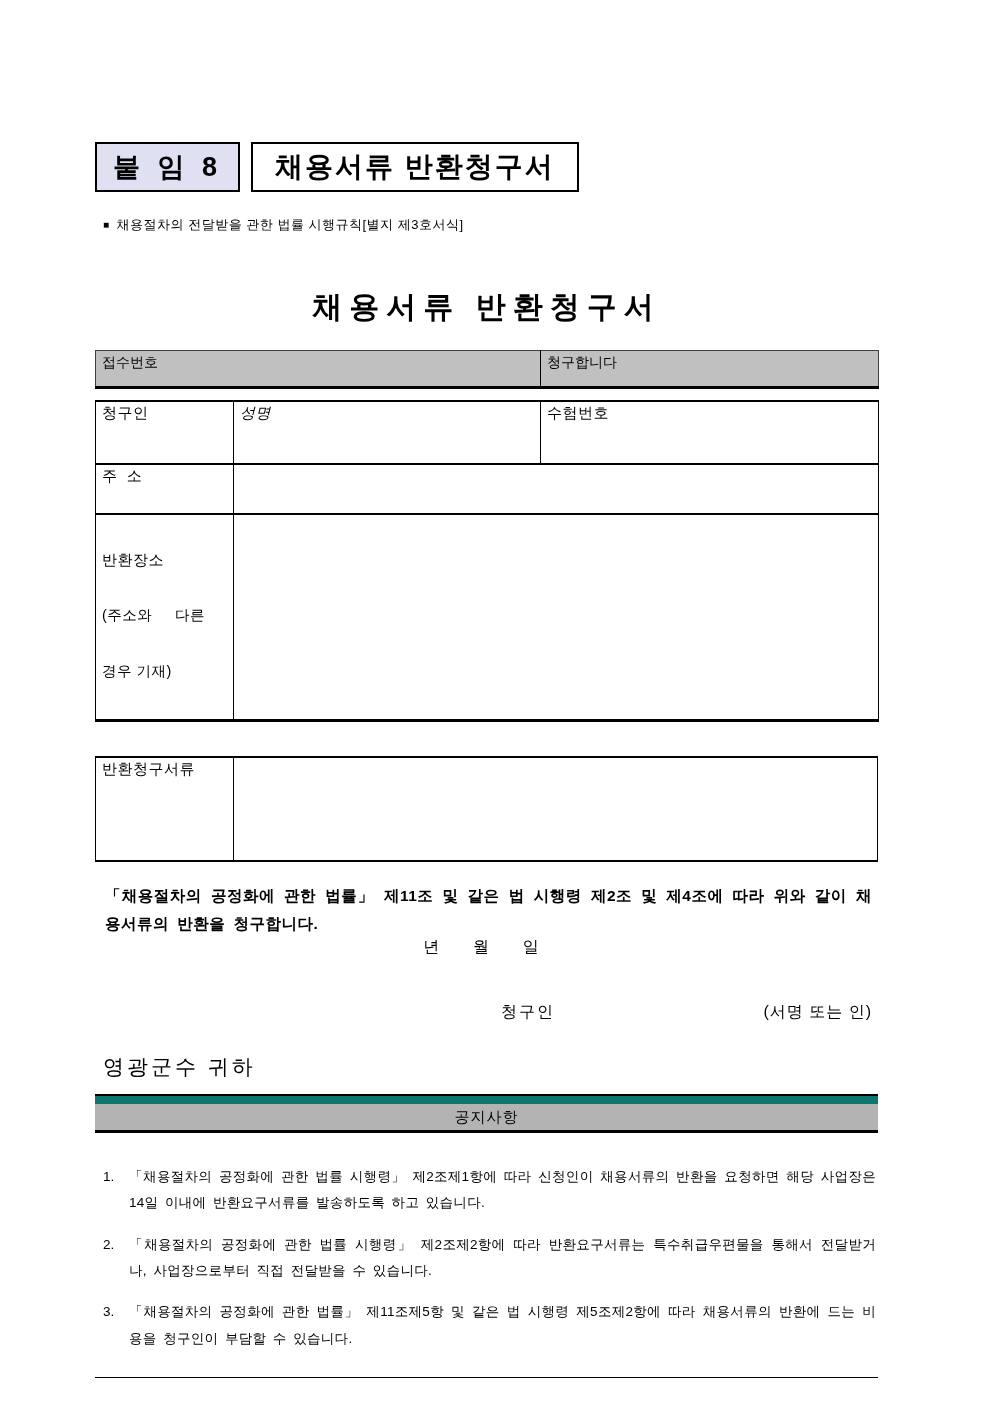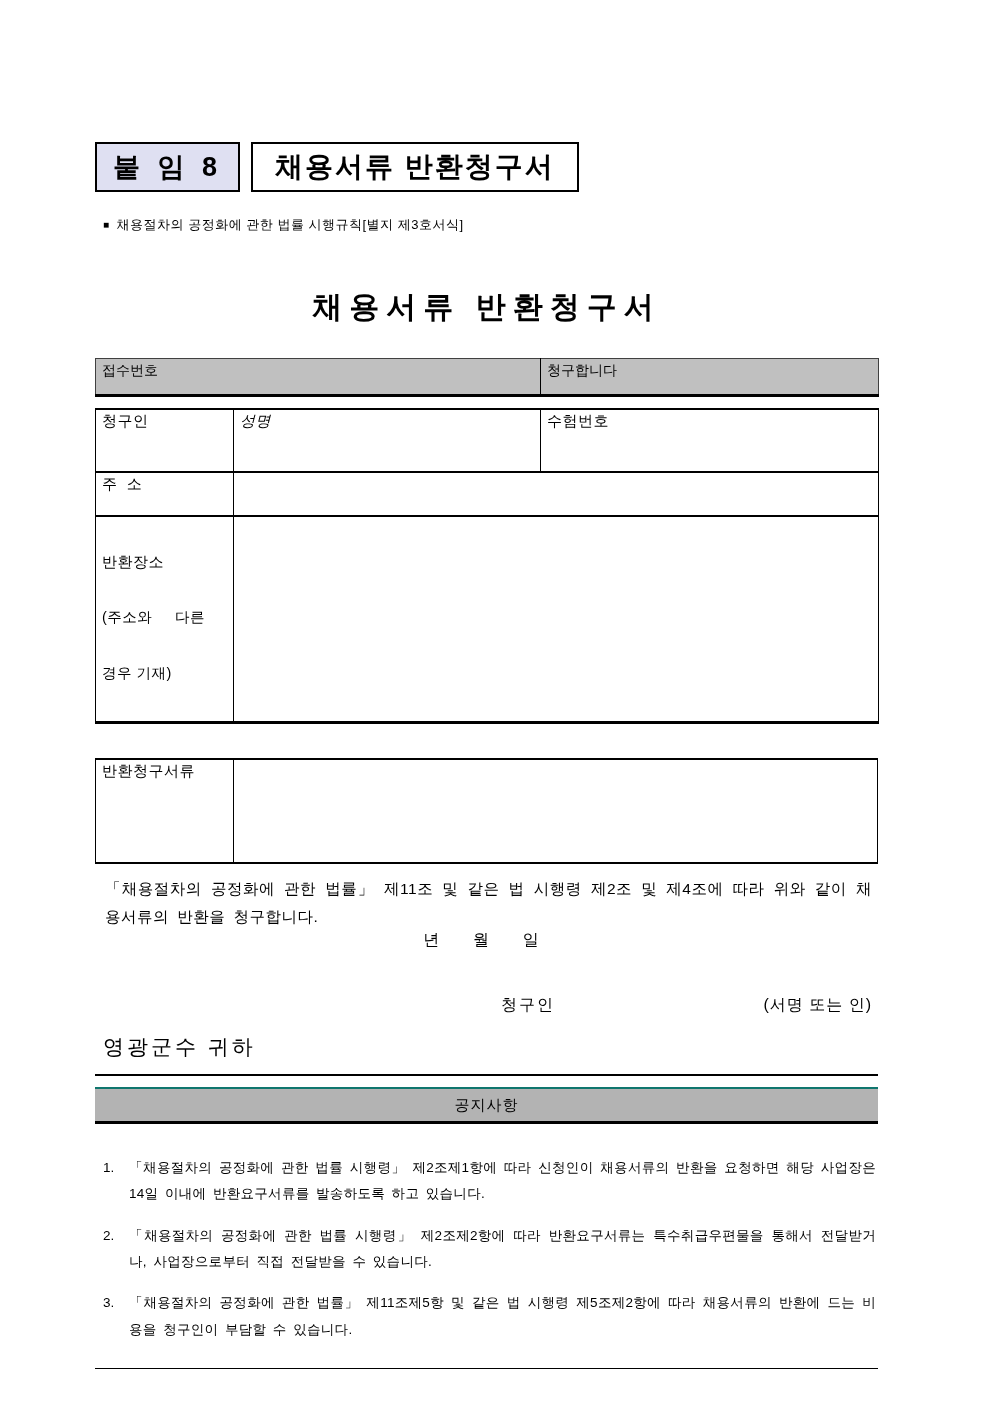--- a/index.html
+++ b/index.html
@@ -30,21 +30,21 @@
     font-size: 28px; font-weight: bold; letter-spacing: 2px;
     display: flex; align-items: center; white-space: pre;
   }
 
   .reg-note { margin-top: 24px; font-size: 13px; letter-spacing: 0.5px; display: flex; align-items: center; gap: 7px; padding-left: 8px; }
   .reg-note .bullet { font-size: 10px; line-height: 1; }
 
   .doc-title { margin-top: 53px; text-align: center; font-size: 30px; font-weight: bold; letter-spacing: 7px; white-space: pre; }
 
   
-  .receipt-table { margin-top: 30px; width: 783px; border-collapse: collapse; table-layout: fixed; font-family: Liberation Mono, monospace; }
+  .receipt-table { margin-top: 22px; width: 783px; border-collapse: collapse; table-layout: fixed; font-family: Liberation Mono, monospace; }
   .receipt-table td {
     background: #c0c0c0;
     border-top: 1px solid #404040;
     border-bottom: 3px solid #000;
     font-size: 14px;
     padding: 3px 6px 14px 6px;
     vertical-align: top;
     white-space: pre;
   }
   .receipt-table td.rcell-left  { width: 445px; border-left: 1px solid #404040; border-right: 1px solid #000; }
@@ -59,52 +59,52 @@
     font-size: 15px;
     padding: 2px 6px;
     white-space: pre;
     letter-spacing: 0.5px;
   }
   .form-table tr.row-bottom td { border-bottom-width: 3px; }
   .col-label { width: 138px; }
   .col-mid   { width: 307px; font-style: italic; }
   .col-last  { width: 338px; }
   .h-claimant { height: 63px; }
-  .h-address  { height: 44px; }
+  .h-address  { height: 50px; }
   .h-place    { height: 88px; }
   .h-docs     { height: 104px; }
   .place-note { font-size: 14.5px; line-height: 1.55; }
 
   .docs-table { margin-top: 34px; }
 
   
   .declaration {
-    margin-top: 11px;
+    margin-top: 20px;
     padding: 0 6px 0 10px;
     font-size: 15.5px;
     line-height: 1.78;
     text-align: justify;
     word-spacing: 3.5px;
     letter-spacing: 0.5px;
+    font-weight: bold;
   }
   .date-line { text-align: center; font-size: 16px; white-space: pre; padding-right: 10px; letter-spacing: 1px; }
 
   .sign-line { margin-top: 44px; position: relative; height: 22px; font-size: 16px; }
   .sign-claimant { position: absolute; left: 406px; letter-spacing: 2px; }
   .sign-note { position: absolute; right: 6px; letter-spacing: 1px; white-space: pre; }
 
-  .recipient { margin-top: 16px; font-size: 21px; letter-spacing: 3px; padding-left: 8px; white-space: pre; }
+  .recipient { margin-top: 29px; font-size: 21px; letter-spacing: 3px; padding-left: 8px; white-space: pre; }
 
   .rule-1 { margin-top: 13px; border-top: 2px solid #000; width: 783px; }
 
   .notice-bar {
-    margin-top: 11px;
     width: 783px;
     background: #b3b3b3;
-    border-top: 2px solid #0f766e;
+    border-top: 8px solid #0f766e;
     border-bottom: 3px solid #000;
     height: 37px;
     display: flex; align-items: center; justify-content: center;
     font-size: 15px; letter-spacing: 1px;
   }
 
   .notice-list { margin-top: 31px; padding: 0 2px 0 8px; }
   .notice-item { display: flex; margin-bottom: 15px; }
   .notice-item .num { width: 26px; flex: none; font-size: 13.5px; line-height: 1.95; }
   .notice-item .txt {
@@ -123,21 +123,21 @@
 
 <div class="content">
 
   <div class="header-band">
     <div class="attach-box">붙 임 8</div>
     <div class="title-box">채용서류 반환청구서</div>
   </div>
 
   <div class="reg-note">
     <span class="bullet">■</span>
-    <span>채용절차의 공정화에 관한 법률 시행규칙[별지 제3호서식]</span>
+    <span>채용절차의 전달받을 관한 법률 시행규칙[별지 제3호서식]</span>
   </div>
 
   <div class="doc-title">채용서류 반환청구서</div>
 
   <table class="receipt-table">
     <tbody>
         <tr>
       <td class="rcell-left">접수번호</td>
       <td class="rcell-right">청구합니다</td>
     </tr>

